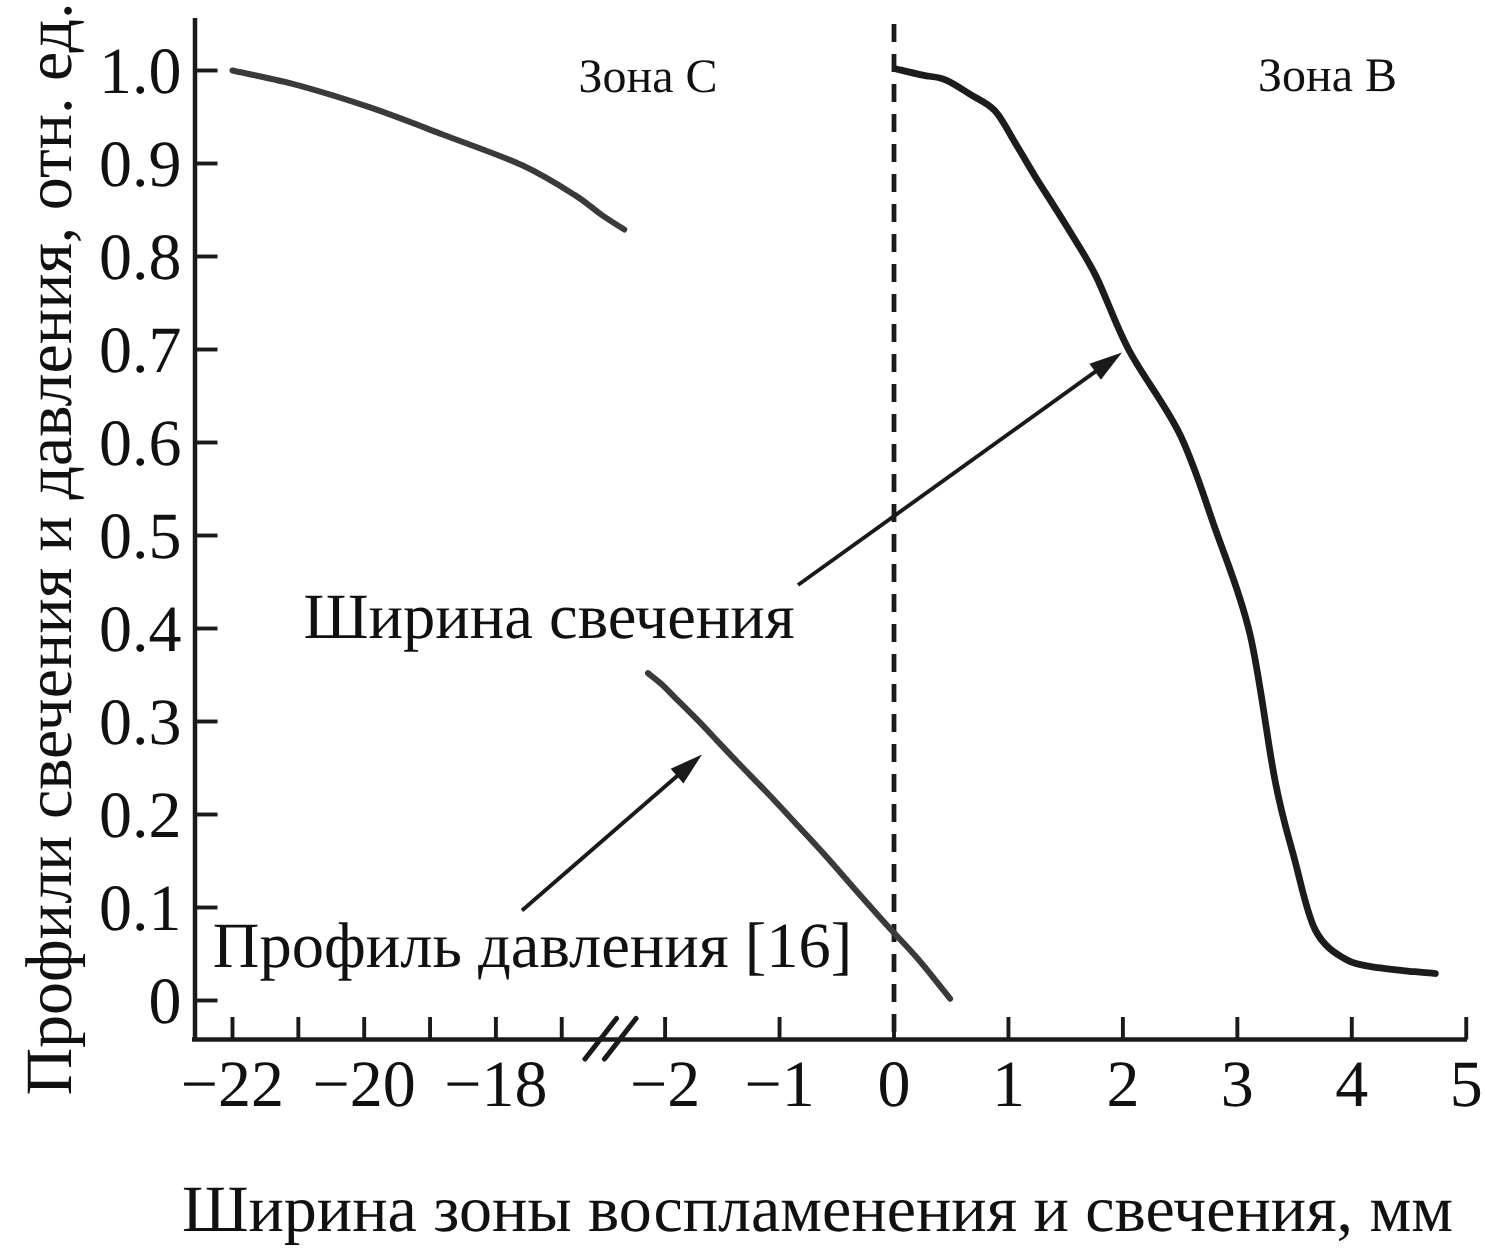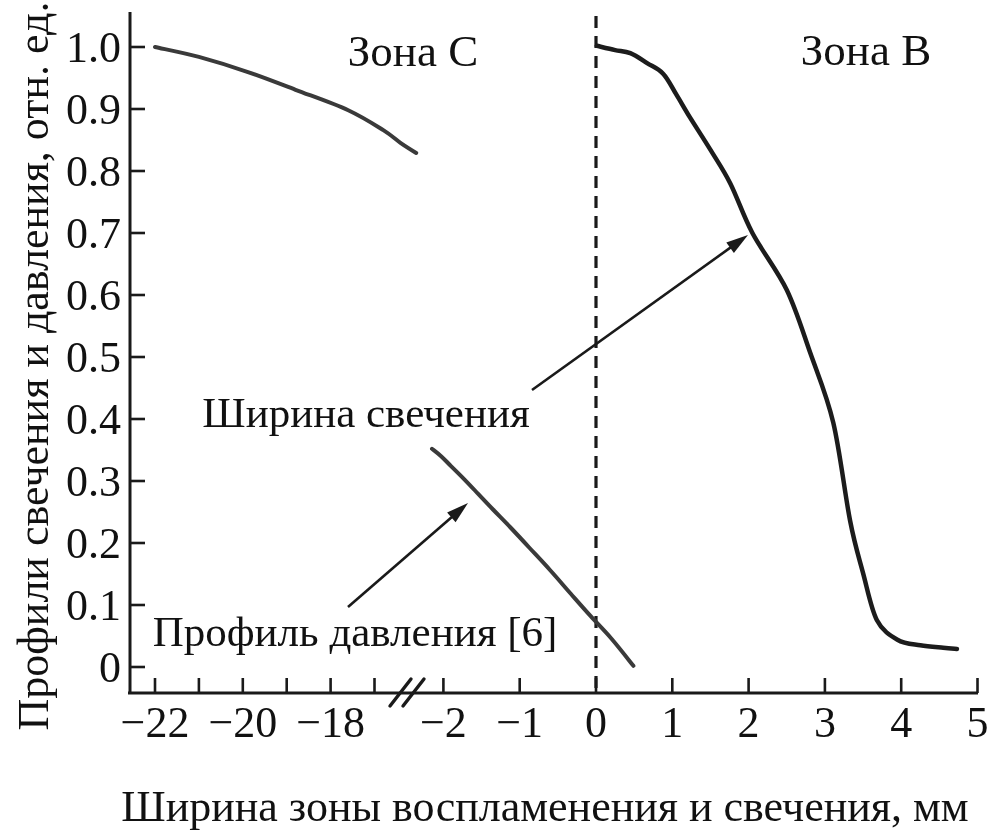--- a/index.html
+++ b/index.html
@@ -5,21 +5,21 @@
   html,body{margin:0;padding:0;}
   body{
     width:990px;height:833px;position:relative;background:#ffffff;overflow:hidden;
     font-family:"Liberation Serif","DejaVu Serif",serif;color:#111;
   }
   #plot-svg{position:absolute;left:0;top:0;}
   .lbl{position:absolute;transform:translate(-50%,-50%);white-space:nowrap;color:#111;}
   .axis-title{font-size:44px;}
   .ylabel{left:33px;top:366px;transform:translate(-50%,-50%) rotate(-90deg);}
   .xlabel{left:545px;top:806px;}
-  .zone{font-size:45px;}
+  .zone{font-size:32px;margin-left:19px;}
   .zone-c{left:413px;top:51px;}
   .zone-b{left:866px;top:50px;}
   .ann{font-size:43px;}
   .ann-lum{left:366px;top:412px;}
   .ann-pres{left:355px;top:631px;}
 </style>
 </head>
 <body>
 
 <svg id="plot-svg" width="990" height="833" viewBox="0 0 990 833">
@@ -87,13 +87,13 @@
 <div class="lbl axis-title ylabel">Профили свечения и давления, отн. ед.</div>
 
 <div class="lbl axis-title xlabel">Ширина зоны воспламенения и свечения, мм</div>
 
 <div class="lbl zone zone-c">Зона C</div>
 
 <div class="lbl zone zone-b">Зона B</div>
 
 <div class="lbl ann ann-lum">Ширина свечения</div>
 
-<div class="lbl ann ann-pres">Профиль давления [6]</div>
+<div class="lbl ann ann-pres">Профиль давления [16]</div>
 
 </body></html>

